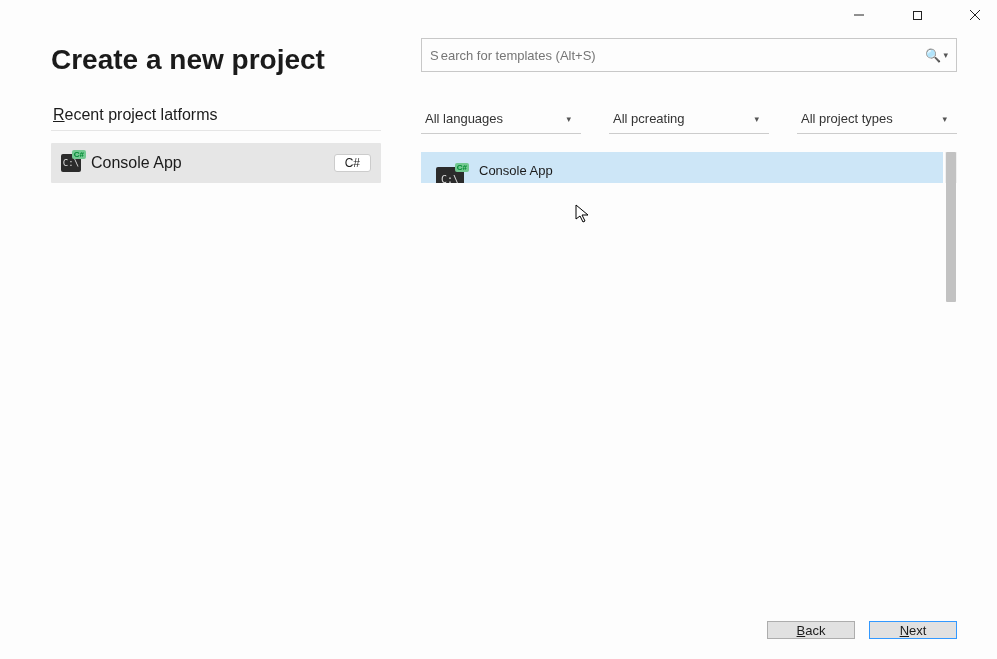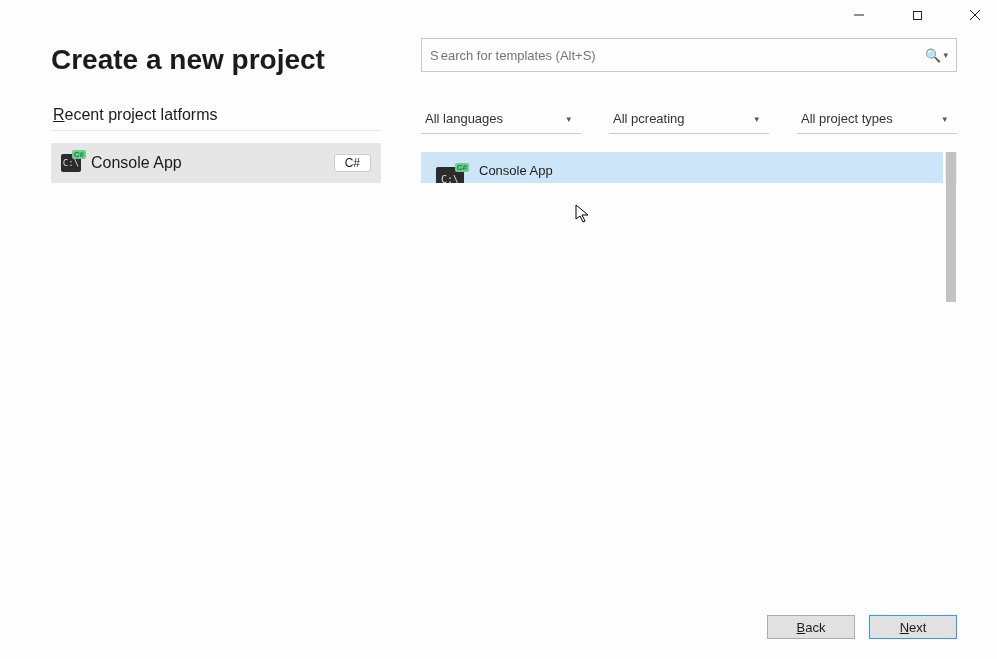--- a/index.html
+++ b/index.html
@@ -29,21 +29,21 @@
   .scroll-area { position:absolute; left:0; right:14px; top:0; bottom:0; overflow:hidden; }
   .proj-item { display:flex; gap:14px; padding:10px 12px 10px 14px; border-top:1px solid transparent; }
   .proj-item.selected { background:#cde6f7; }
   .proj-icon-col { width:30px; flex:none; padding-top:2px; }
   .proj-body { flex:1; }
   .proj-title { font-size:13px; font-weight:400; color:#1b1b1b; }
   .proj-desc { font-size:12px; color:#5a5a5a; line-height:1.35; margin:4px 0 8px 0; }
   .scrollbar { position:absolute; right:0; top:0; bottom:0; width:12px; background:#f0f0f0; }
   .scroll-thumb { position:absolute; left:1px; right:1px; top:0; height:150px; background:#c2c2c2; border-radius:1px; }
   .footer { position:absolute; bottom:20px; right:40px; display:flex; gap:14px; }
-  .btn { width:88px; height:24px; border:1px solid #adadad; background:#e1e1e1; font-size:13px; display:flex; align-items:center; justify-content:center; }
+  .btn { width:88px; height:18px; border:1px solid #adadad; background:#e1e1e1; font-size:13px; display:flex; align-items:center; justify-content:center; }
   .btn.primary { border:1px solid #3399ff;justify-content:center; }
   .btn .ul { text-decoration:underline; }
   .cursor { position:absolute; left:575px; top:204px; pointer-events:none; }
   .icon-large { width:30px; height:28px; display:flex; align-items:center; justify-content:center; }
 </style>
 </head>
 <body>
 
 <div class="titlebar">
   <div class="win-btn">

